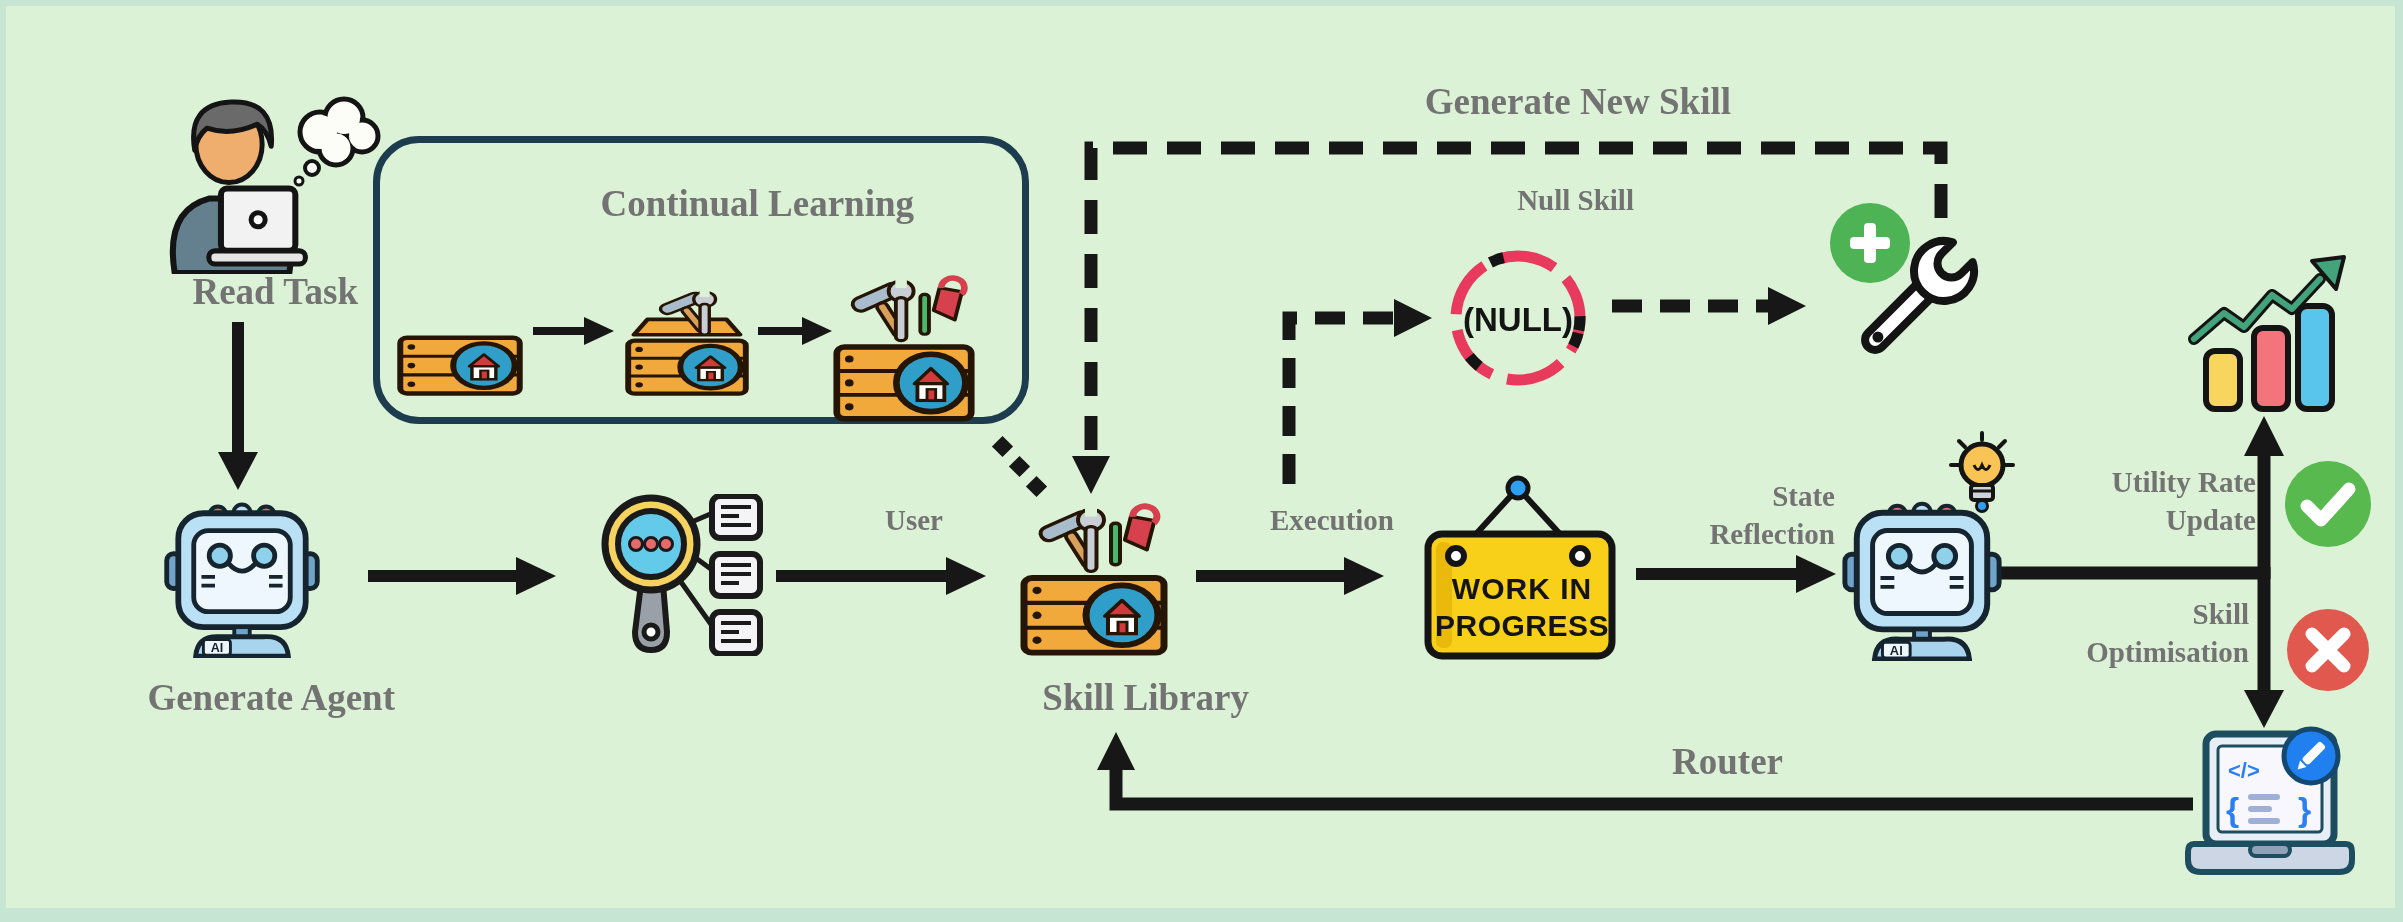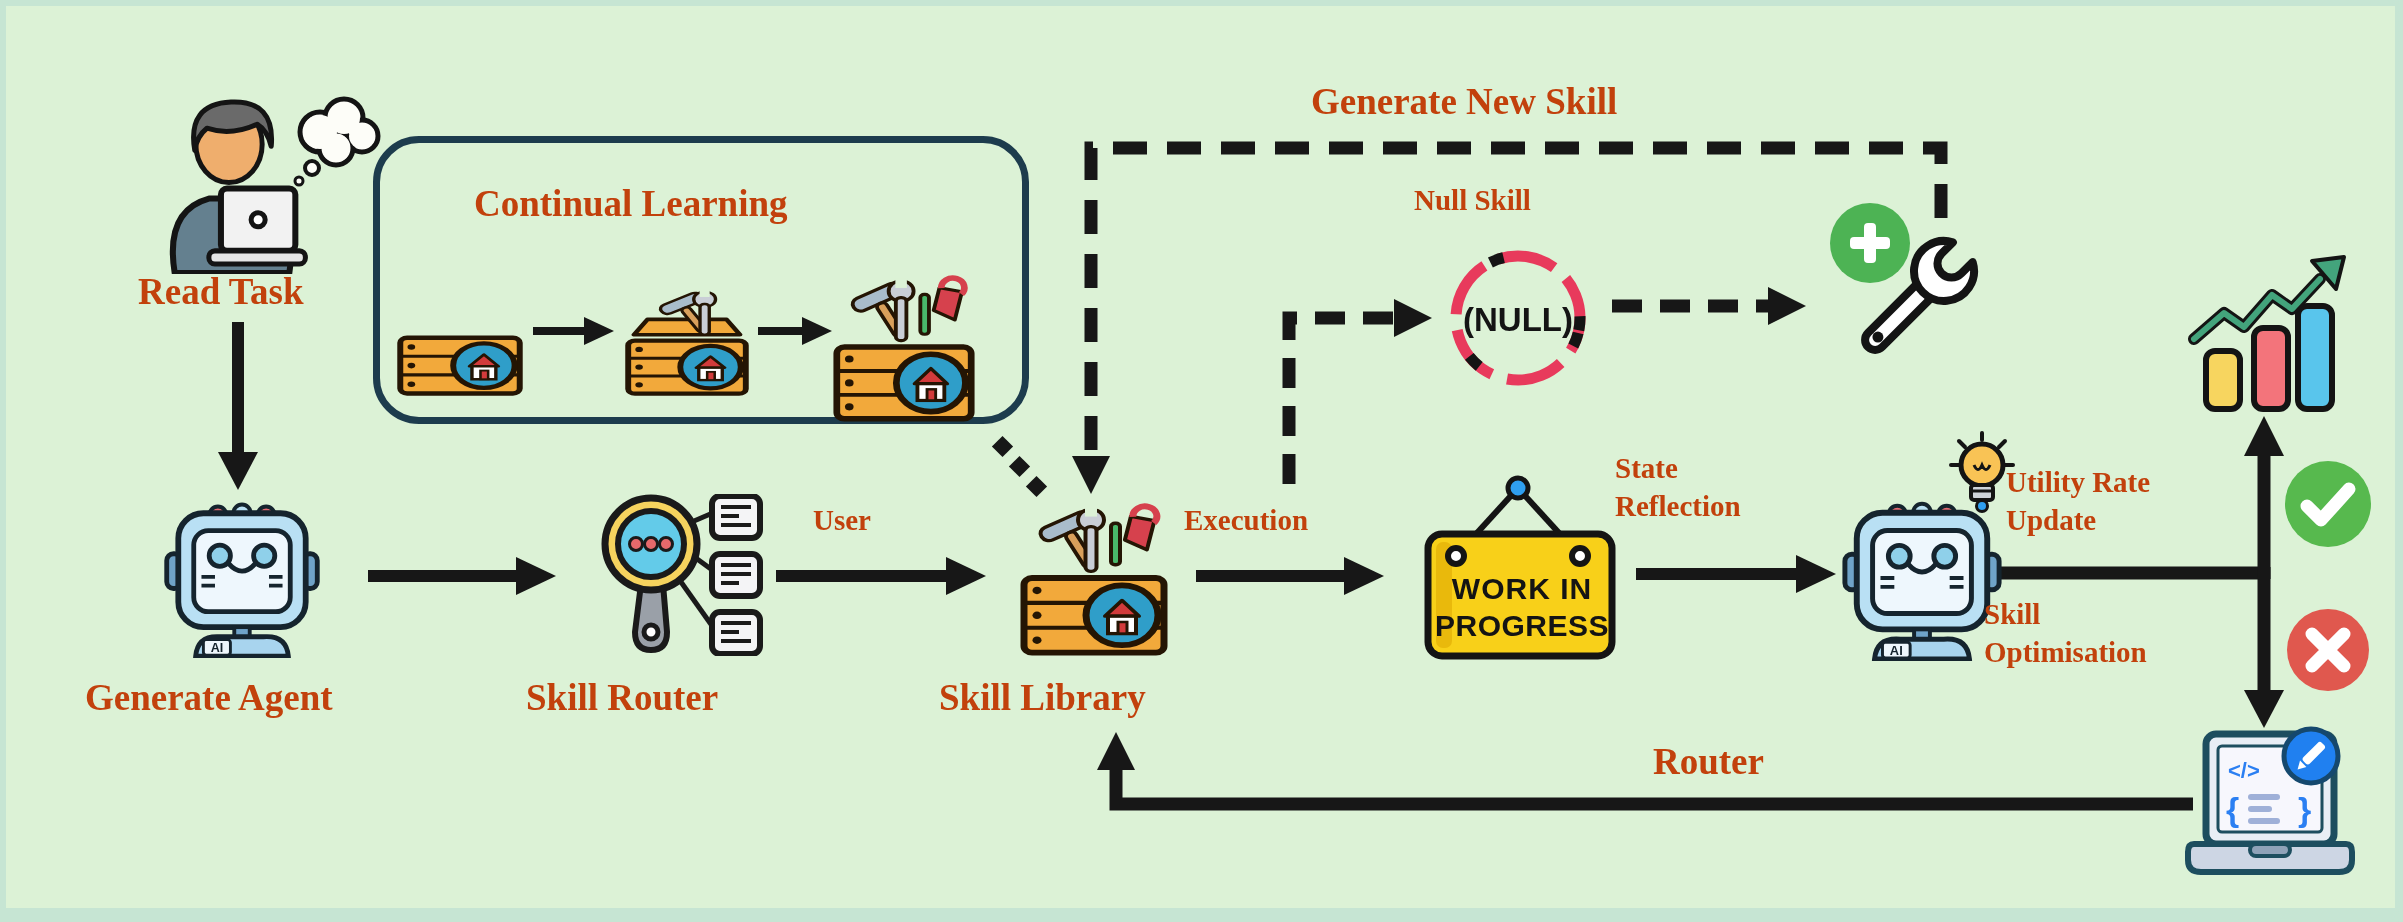--- a/index.html
+++ b/index.html
@@ -1,21 +1,21 @@
 <!DOCTYPE html>
 <html><head>
 <meta charset="utf-8">
 <style>
   html,body{margin:0;padding:0;background:#b9d9c6;}
   .stage{position:relative;width:2403px;height:922px;box-sizing:border-box;
          background:#dcf2d6;border:solid #c6e5d3;border-width:6px 8px 14px 6px;
          font-family:"Liberation Serif",serif;overflow:hidden;}
   .layer{position:absolute;left:0;top:0;width:2403px;height:922px;}
   .icon{position:absolute;}
-  .lbl{position:absolute;font-weight:700;color:#c2410c;text-align:left;line-height:1.3;}
+  .lbl{position:absolute;font-weight:700;color:#737373;text-align:right;line-height:1.3;}
   .fs37{font-size:37px;}
   .fs35{font-size:29px;}
   .two span{display:block;}
   .clbox{position:absolute;left:367px;top:130px;width:656px;height:288px;
          border:7px solid #1d3c4d;border-radius:46px;box-sizing:border-box;}
   svg text{font-family:"Liberation Sans",sans-serif;}
 </style>
 </head>
 <body>
 
@@ -306,25 +306,24 @@
         <polygon points="-4.5,11 4.5,11 0,19" fill="#ffffff"></polygon>
       </g>
     </g>
   </svg>
 
   <div class="lbl fs37" style="left:132px;top:262px;width:220px">Read Task</div>
   <div class="lbl fs37" style="left:468px;top:174px;width:440px">Continual Learning</div>
   <div class="lbl fs37" style="left:1305px;top:72px;width:420px">Generate New Skill</div>
   <div class="lbl fs35" style="left:1408px;top:176px;width:220px">Null Skill</div>
   <div class="lbl fs37" style="left:79px;top:668px;width:310px">Generate Agent</div>
-  <div class="lbl fs37" style="left:520px;top:668px;width:310px">Skill Router</div>
   <div class="lbl fs37" style="left:933px;top:668px;width:310px">Skill Library</div>
   <div class="lbl fs35" style="left:807px;top:496px;width:130px">User</div>
   <div class="lbl fs35" style="left:1178px;top:496px;width:210px">Execution</div>
-  <div class="lbl fs35 two" style="left:1609px;top:444px;width:220px">
+  <div class="lbl fs35 two" style="left:1609px;top:472px;width:220px">
     <span>State</span>
     <span>Reflection</span>
   </div>
   <div class="lbl fs35 two" style="left:2000px;top:458px;width:250px">
     <span>Utility Rate</span>
     <span>Update</span>
   </div>
   <div class="lbl fs35 two" style="left:1978px;top:590px;width:265px">
     <span>Skill</span>
     <span>Optimisation</span>

